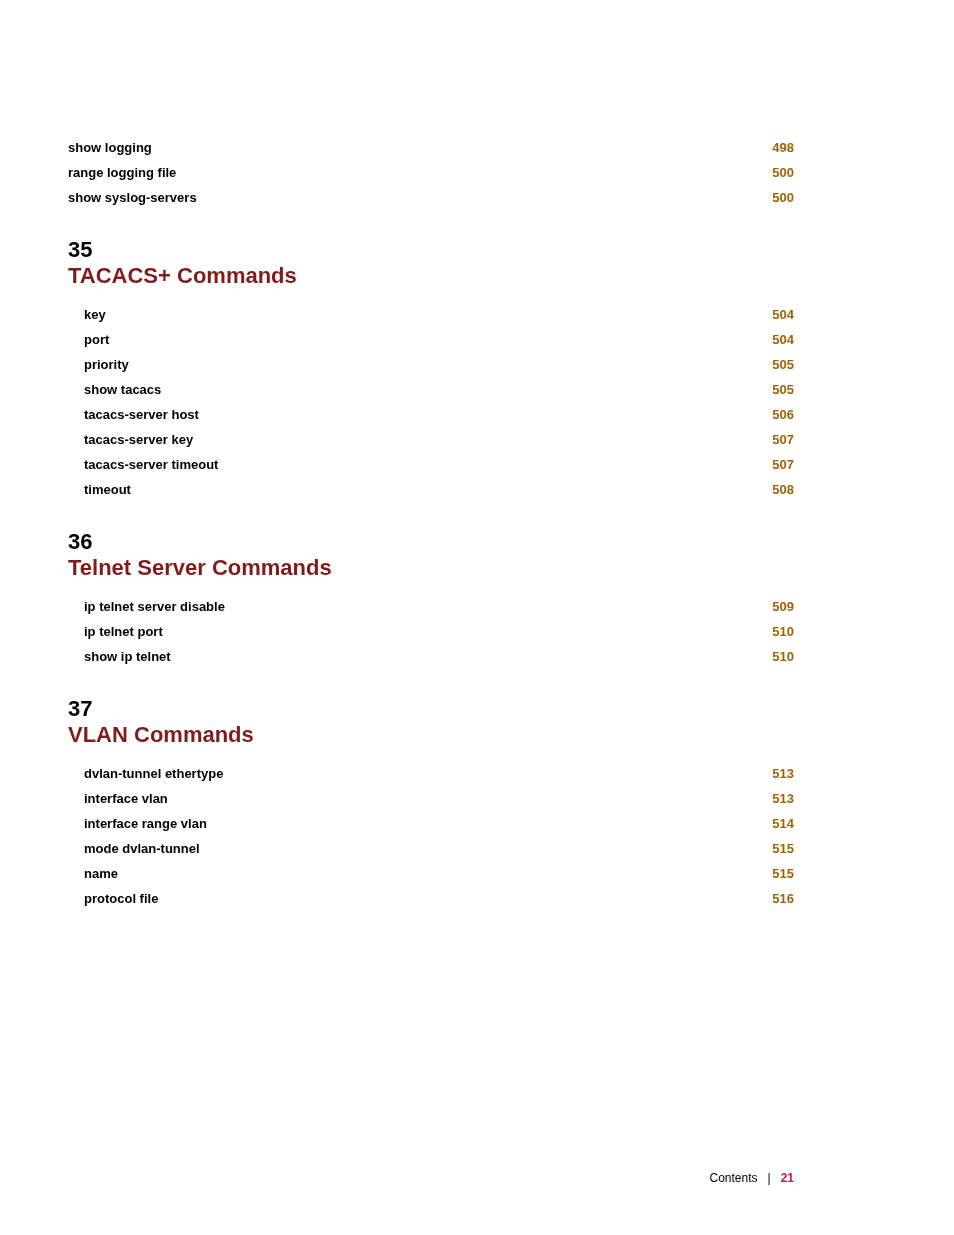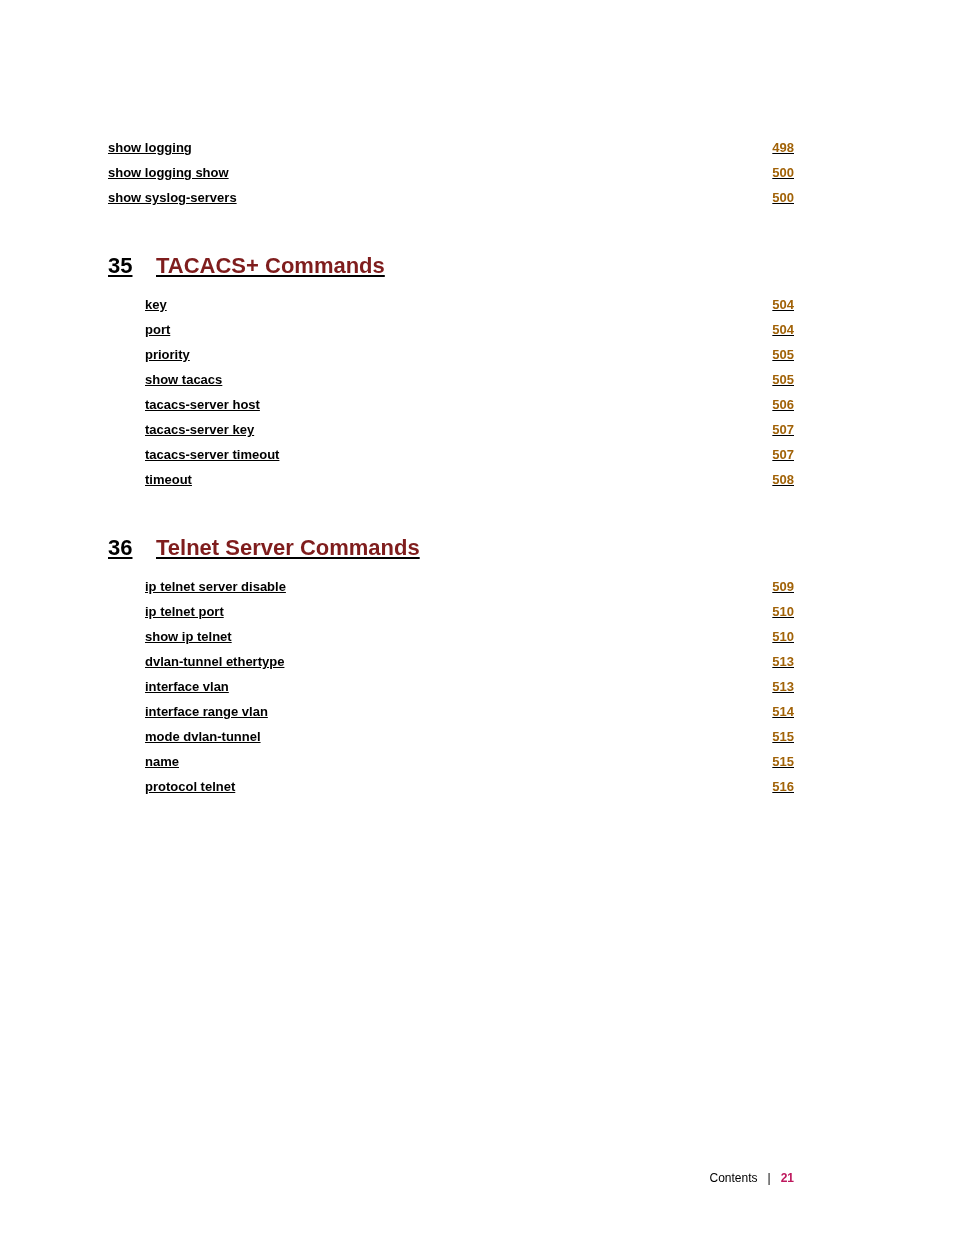--- a/index.html
+++ b/index.html
@@ -12,23 +12,22 @@
       background: #ffffff;
       font-family: Arial, Helvetica, sans-serif;
       width: 954px;
       min-height: 1235px;
       position: relative;
     }
 
     .page {
       width: 954px;
       min-height: 1235px;
-      padding: 140px 160px 80px 108px;
+      padding: 140px 160px 80px 68px;
       position: relative;
-      text-decoration: underline;
     }
 
     .toc-entry {
       display: flex;
       justify-content: space-between;
       align-items: baseline;
       margin-bottom: 10px;
     }
 
     .toc-entry-label {
@@ -47,40 +46,41 @@
       font-size: 13px;
       font-weight: 700;
       color: #a16207;
       min-width: 30px;
       text-align: right;
     }
 
     .section-header {
       display: flex;
       align-items: baseline;
-      margin-top: 48px;
+      margin-top: 32px;
       margin-bottom: 18px;
+      flex-direction: column;
     }
 
     .section-number {
       font-size: 22px;
       font-weight: 700;
       color: #000000;
       margin-right: 12px;
       min-width: 36px;
     }
 
     .section-title {
       font-size: 22px;
       font-weight: 700;
       color: #7f1d1d;
     }
 
     .section-entries {
-      margin-left: 37px;
+      margin-left: 16px;
     }
 
     .page-footer {
       position: absolute;
       bottom: 50px;
       right: 160px;
       display: flex;
       align-items: center;
       gap: 10px;
       justify-content: space-between;
@@ -112,21 +112,21 @@
 <div class="page">
 
   <div class="intro-entries">
 
   <div class="toc-entry">
       <span class="toc-entry-label">show logging</span>
       <span class="toc-entry-dots"></span>
       <span class="toc-entry-page">498</span>
     </div>
       <div class="toc-entry">
-      <span class="toc-entry-label">show logging show</span>
+      <span class="toc-entry-label">range logging file</span>
       <span class="toc-entry-dots"></span>
       <span class="toc-entry-page">500</span>
     </div>
       <div class="toc-entry">
       <span class="toc-entry-label">show syslog-servers</span>
       <span class="toc-entry-dots"></span>
       <span class="toc-entry-page">500</span>
     </div>
     </div>
 
@@ -191,20 +191,24 @@
         <span class="toc-entry-label">ip telnet port</span>
         <span class="toc-entry-dots"></span>
         <span class="toc-entry-page">510</span>
       </div>
         <div class="toc-entry">
         <span class="toc-entry-label">show ip telnet</span>
         <span class="toc-entry-dots"></span>
         <span class="toc-entry-page">510</span>
       </div>
       </div>
+      <div class="section-header">
+      <span class="section-number">37</span>
+      <span class="section-title">VLAN Commands</span>
+    </div>
       <div class="section-entries">
         <div class="toc-entry">
         <span class="toc-entry-label">dvlan-tunnel ethertype</span>
         <span class="toc-entry-dots"></span>
         <span class="toc-entry-page">513</span>
       </div>
         <div class="toc-entry">
         <span class="toc-entry-label">interface vlan</span>
         <span class="toc-entry-dots"></span>
         <span class="toc-entry-page">513</span>
@@ -218,21 +222,21 @@
         <span class="toc-entry-label">mode dvlan-tunnel</span>
         <span class="toc-entry-dots"></span>
         <span class="toc-entry-page">515</span>
       </div>
         <div class="toc-entry">
         <span class="toc-entry-label">name</span>
         <span class="toc-entry-dots"></span>
         <span class="toc-entry-page">515</span>
       </div>
         <div class="toc-entry">
-        <span class="toc-entry-label">protocol telnet</span>
+        <span class="toc-entry-label">protocol file</span>
         <span class="toc-entry-dots"></span>
         <span class="toc-entry-page">516</span>
       </div>
       </div>
     </div>
 
   <div class="page-footer">
     <span class="footer-label">Contents</span>
     <span class="footer-separator">|</span>
     <span class="footer-page">21</span>

